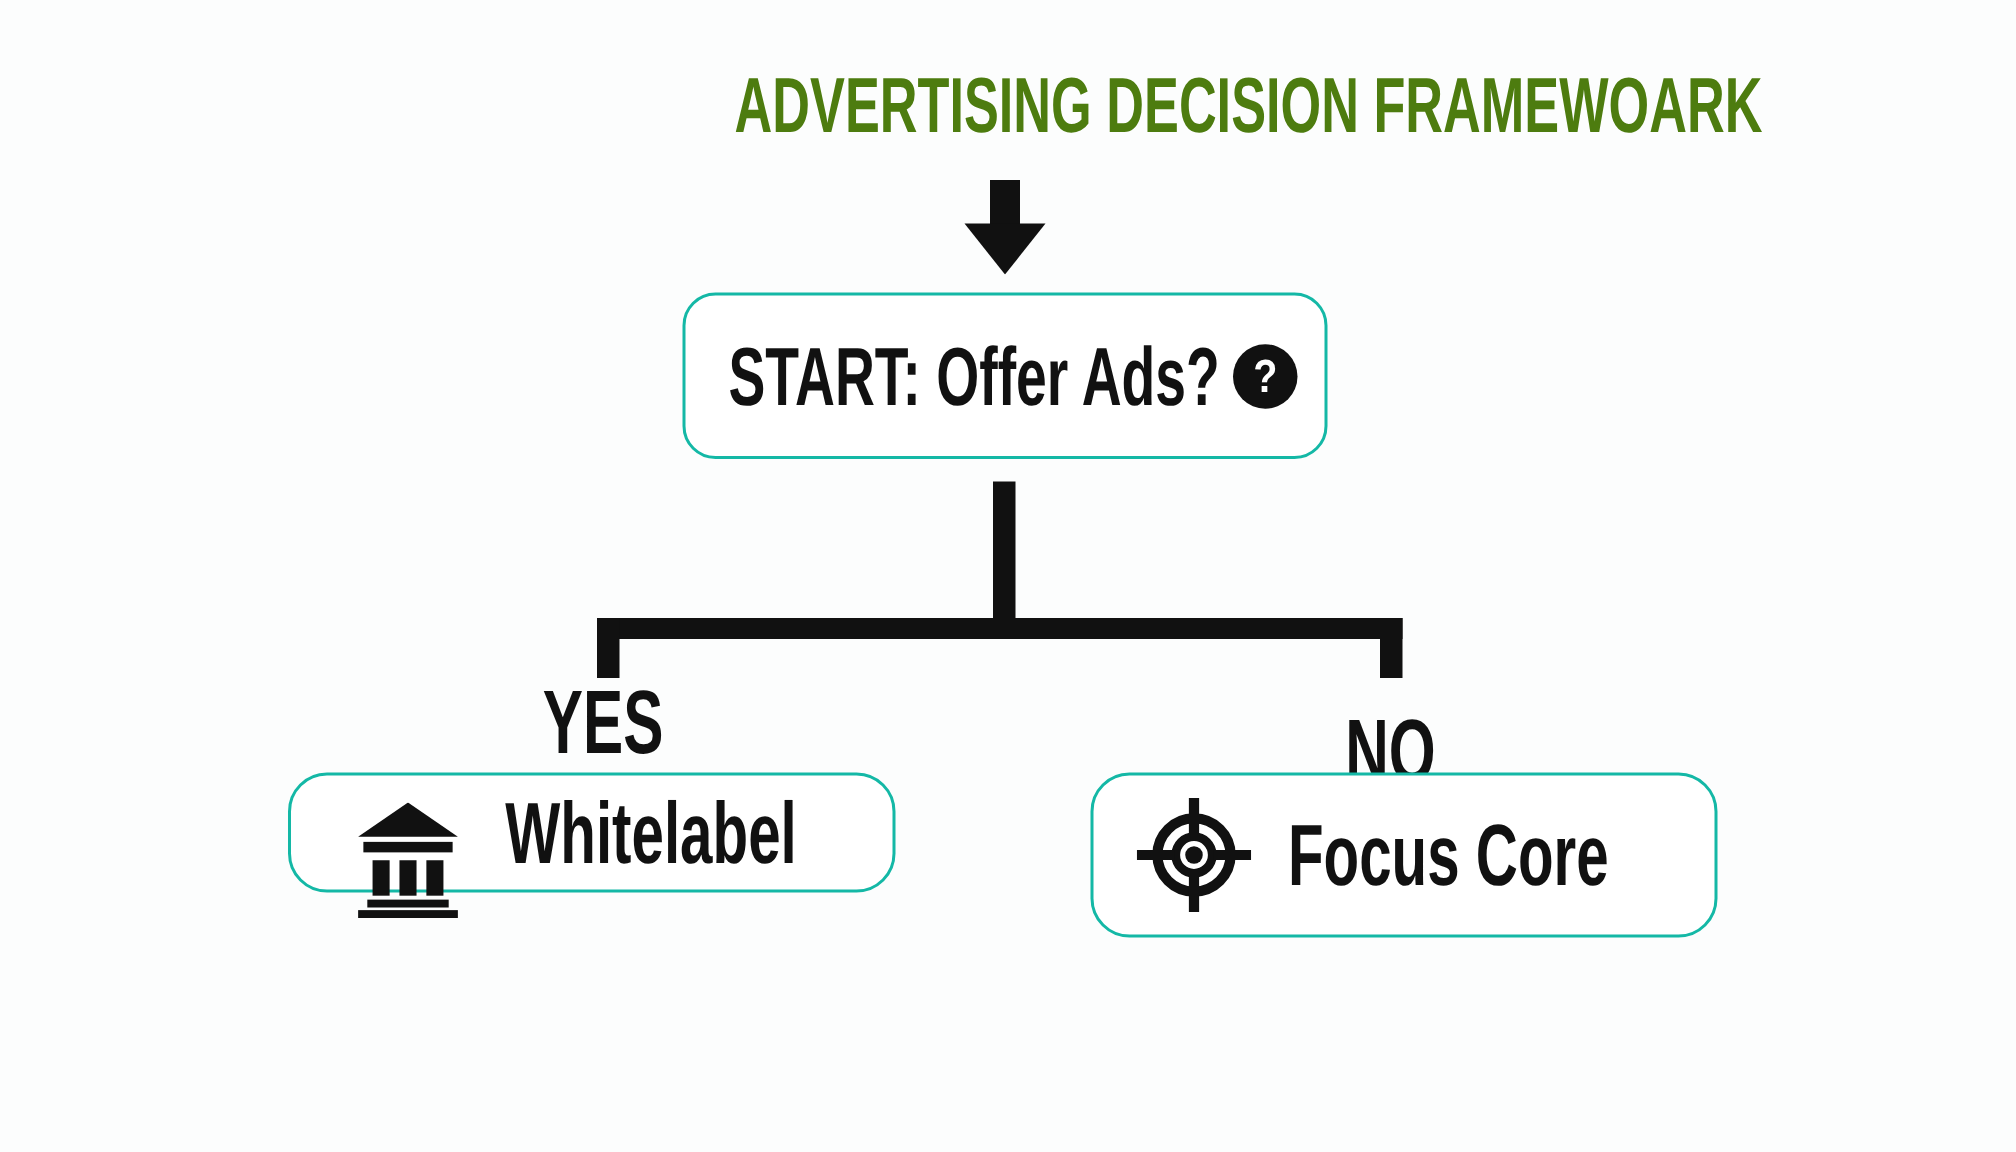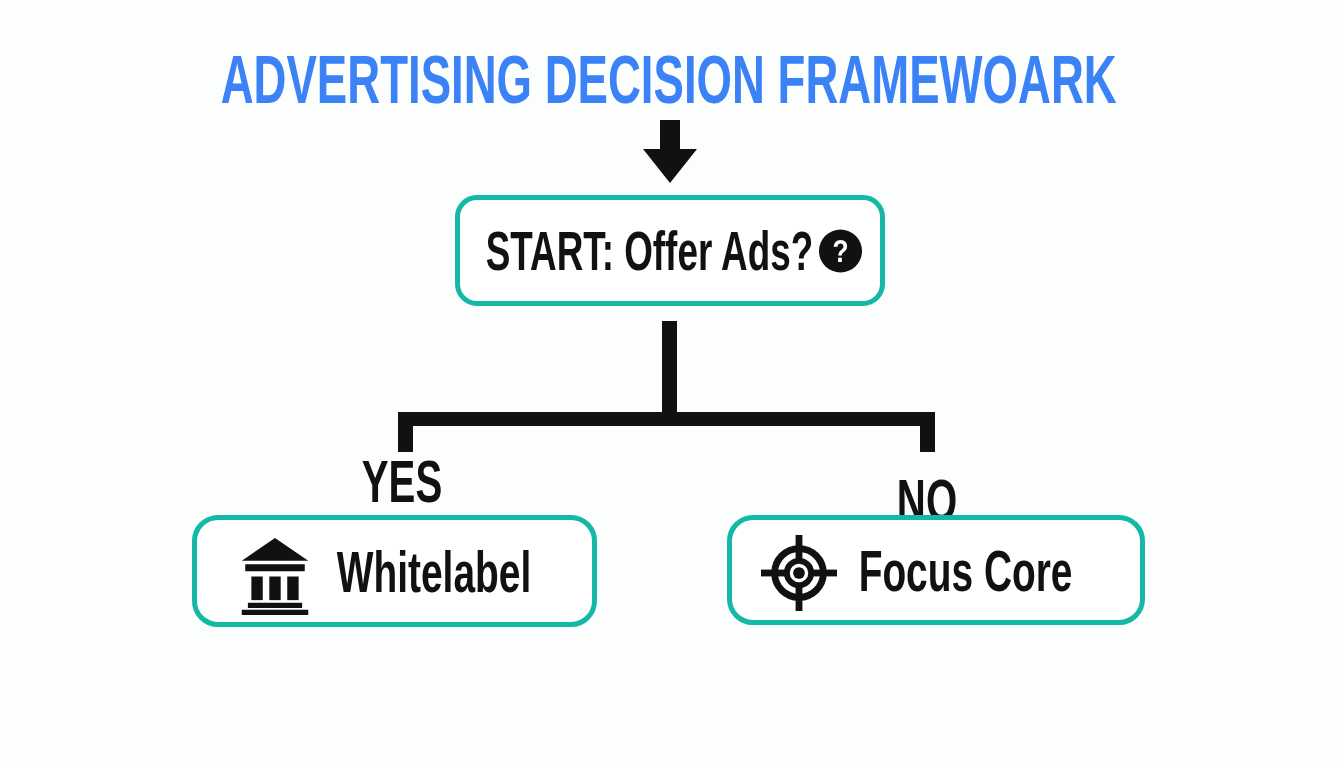--- a/index.html
+++ b/index.html
@@ -22,35 +22,35 @@
     transform-origin: center;
     white-space: nowrap;
     font-weight: bold;
     letter-spacing: 0;
   }
   .title {
     position: absolute;
     left: 0;
     top: 44px;
     width: 100%;
-    text-align: left;
-    font-size: 68px;
+    text-align: right;
+    font-size: 52px;
     font-weight: bold;
     line-height: 1.05;
-    color: #3b82f6;
+    color: #4d7c0f;
   }
   .node {
     position: absolute;
     background: #ffffff;
-    border: 5px solid #14b8a6;
+    border: 2px solid #14b8a6;
     border-radius: 26px;
     box-sizing: border-box;
   }
   .node-start { left: 455px; top: 195px; width: 430px; height: 111px; border-radius: 22px; }
-  .node-yes   { left: 192px; top: 515px; width: 405px; height: 112px; }
+  .node-yes   { left: 192px; top: 515px; width: 405px; height: 80px; }
   .node-no    { left: 727px; top: 515px; width: 418px; height: 110px; }
 
   .node-label-region {
     position: absolute;
     top: 0;
     height: 100%;
     display: flex;
     align-items: center;
     justify-content: center;
   }

